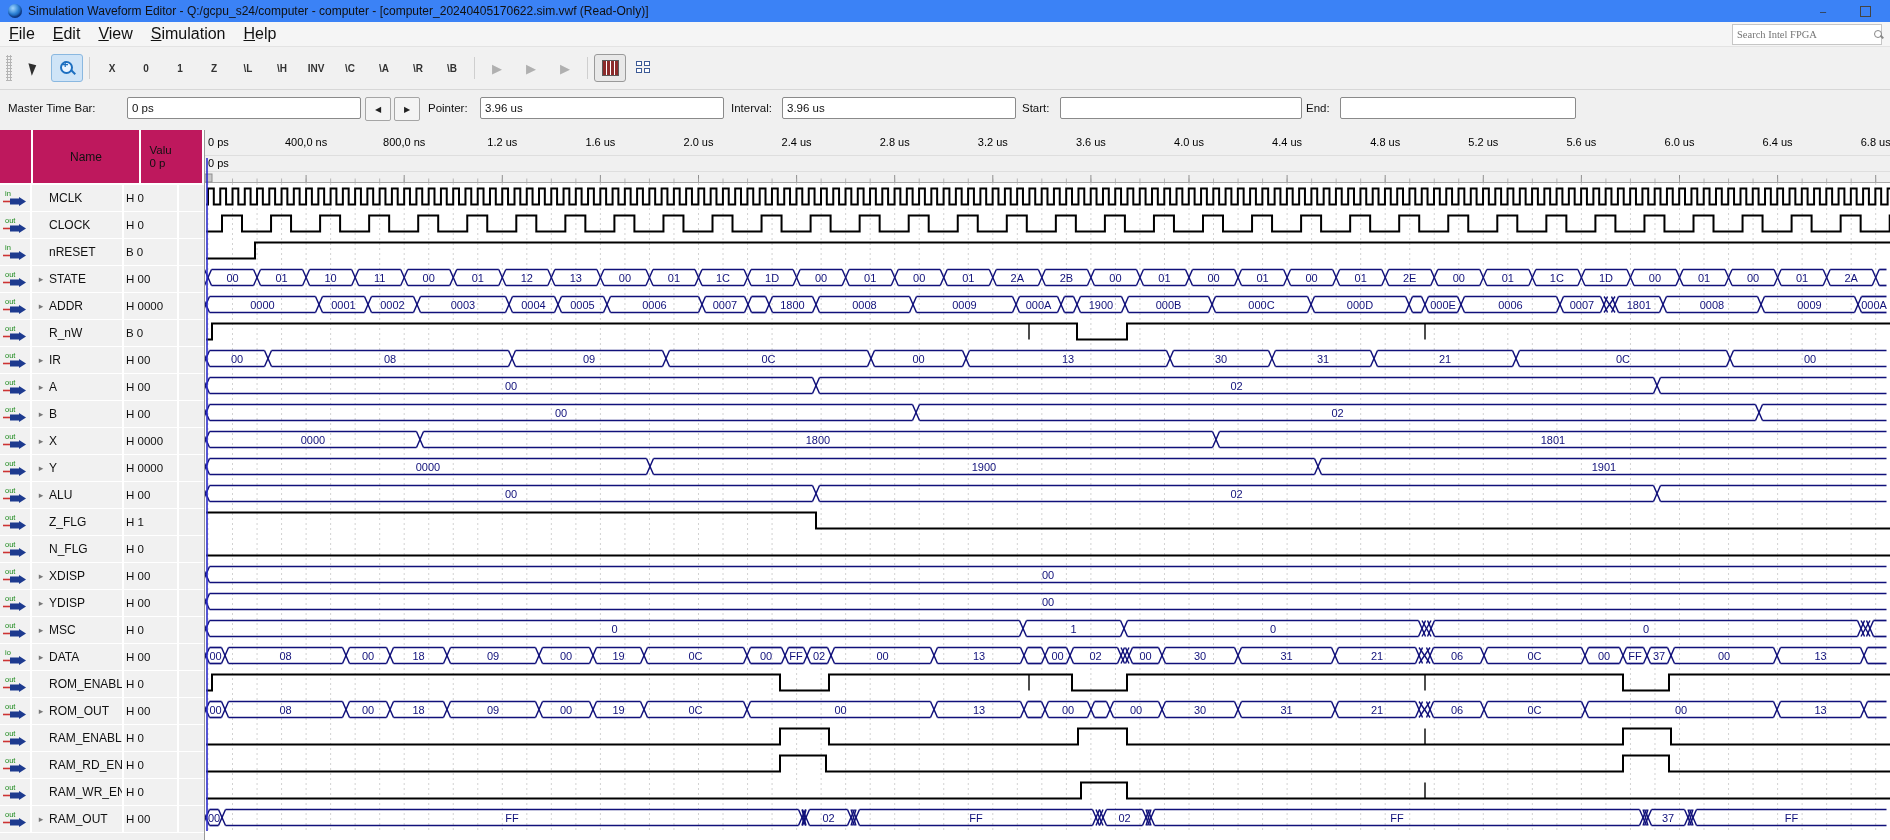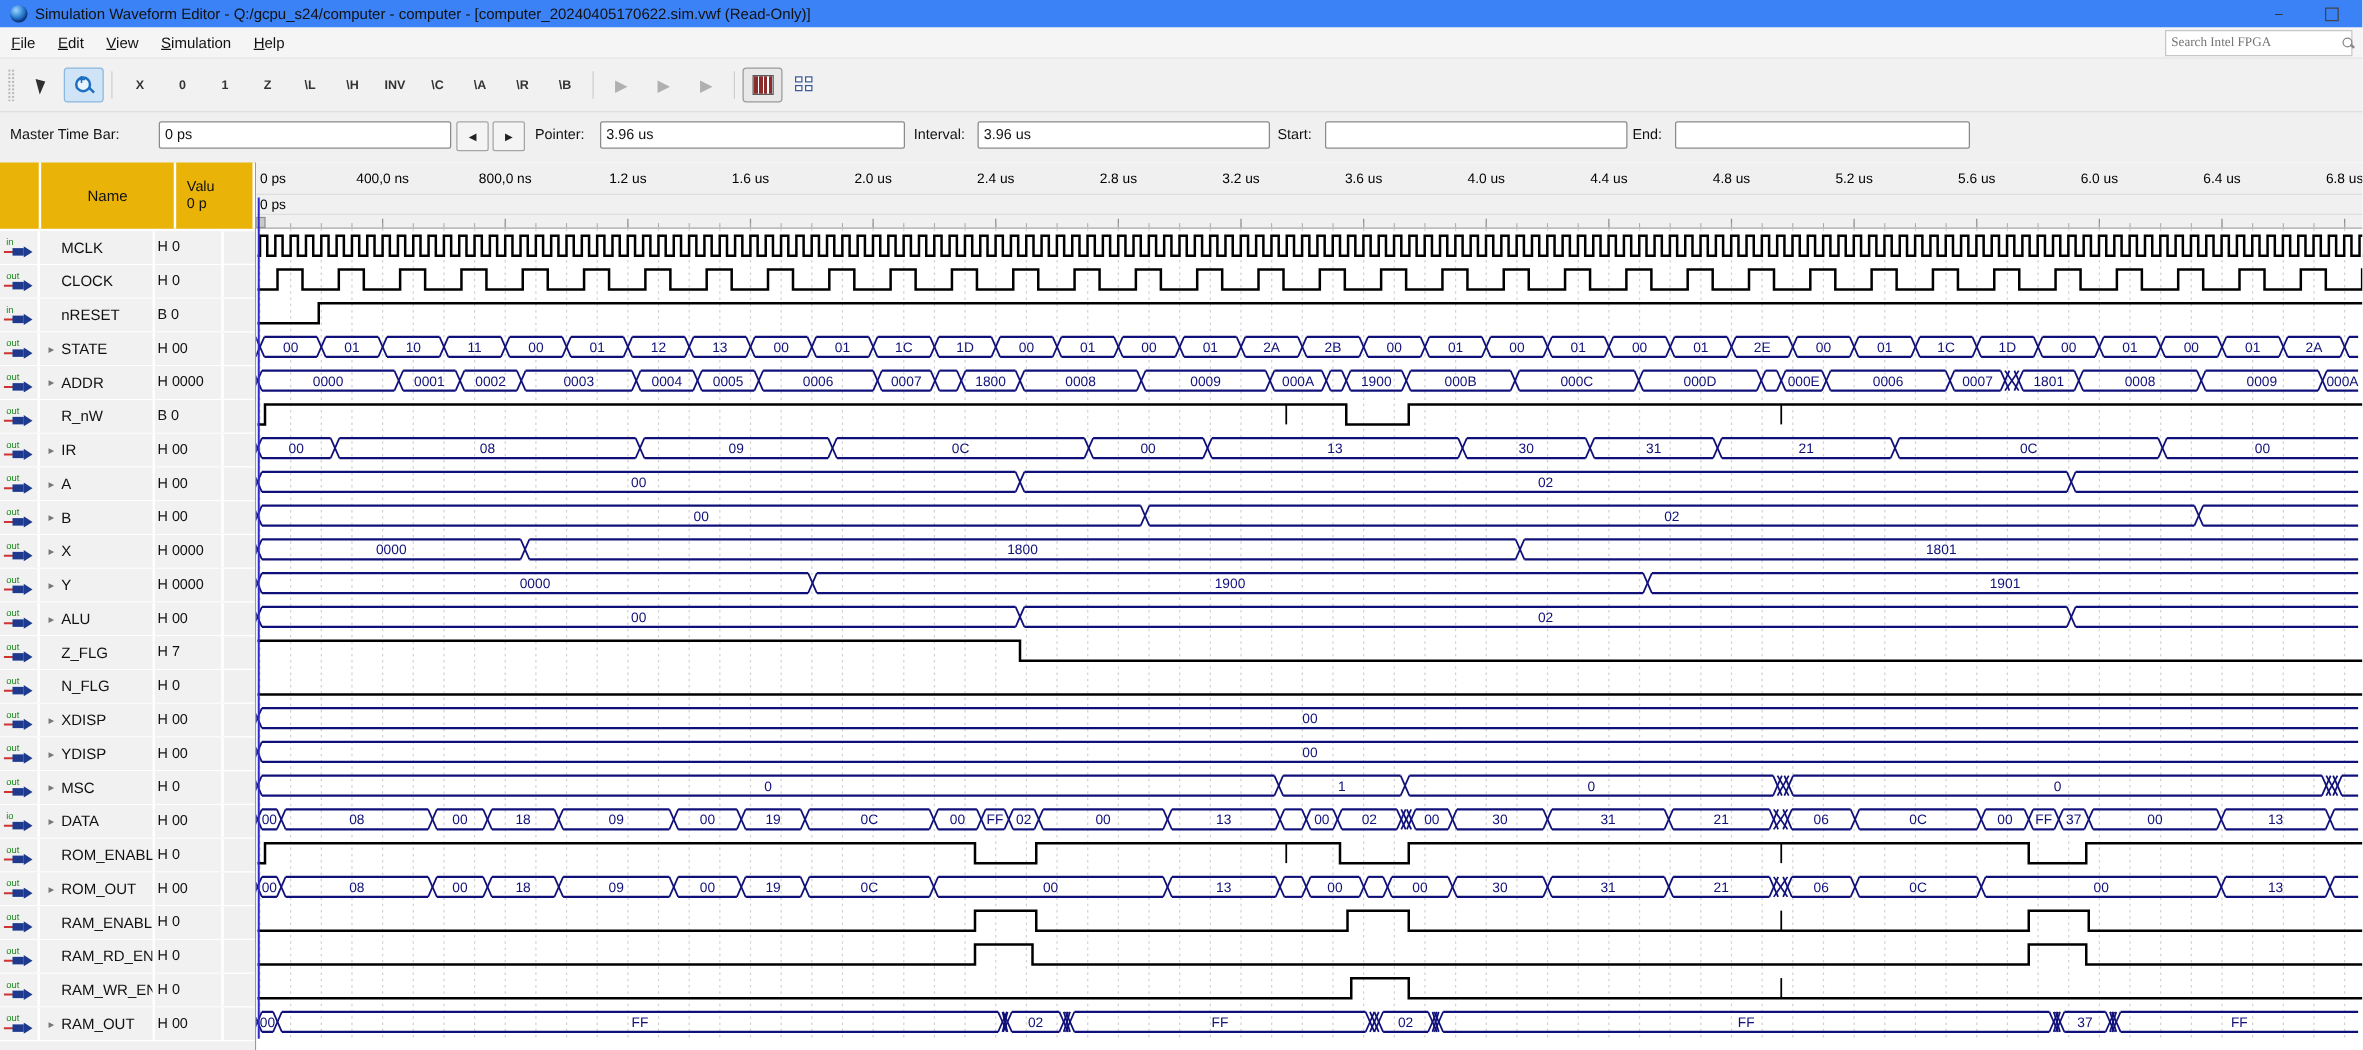--- a/index.html
+++ b/index.html
@@ -8,21 +8,21 @@
   .titlebar{height:22px;background:#3b82f6;display:flex;align-items:center;position:relative}
   .appicon{width:14px;height:14px;border-radius:50%;margin:0 6px 0 8px;
      background:radial-gradient(circle at 35% 30%, #9fd4ff 0%, #2a7fd4 45%, #0a4a9e 100%);
      box-shadow:inset -1px -2px 2px rgba(0,0,60,.5)}
   .title-text{font-size:12px;color:#111;white-space:nowrap}
   .winbtns{position:absolute;right:4px;top:0;height:22px;display:flex}
   .winbtn{width:42px;height:22px;display:flex;align-items:center;justify-content:center;font-size:11px;color:#333}
   .winbtn .sq{width:9px;height:9px;border:1px solid #444}
   
   .menubar{height:24px;background:#f5f5f5;display:flex;align-items:center;position:relative;border-bottom:1px solid #e3e3e3}
-  .menu-item{font-size:12px;color:#111;padding:3px 9px;cursor:default}
+  .menu-item{font-size:16px;color:#111;padding:3px 9px;cursor:default}
   .menu-item u{text-decoration:underline}
   .searchbox{position:absolute;right:8px;top:2px;width:148px;height:19px;background:#fff;border:1px solid #c6c6c6;display:flex;align-items:center}
   .searchbox input{border:none;outline:none;flex:1;font-size:10.5px;color:#666;padding:0 4px;font-family:Liberation Serif, serif;background:transparent}
   .mag{width:10px;height:10px;position:relative;margin-right:4px}
   .mag::before{content:"";position:absolute;left:0;top:0;width:6px;height:6px;border:1.4px solid #888;border-radius:50%}
   .mag::after{content:"";position:absolute;left:6px;top:6px;width:4px;height:1.6px;background:#888;transform:rotate(45deg)}
   
   .toolbar{height:42px;background:#f1f1f1;display:flex;align-items:center;border-bottom:1px solid #d7d7d7;padding-left:2px}
   .grip{width:6px;height:26px;margin:0 4px;background-image:radial-gradient(#b5b5b5 1px,transparent 1.2px);background-size:3px 3px}
   .tb-btn{min-width:24px;height:26px;margin:0 1px;display:flex;align-items:center;justify-content:center;border:1px solid transparent;border-radius:3px;font-size:10px;color:#333;padding:0 3px}
@@ -45,21 +45,21 @@
   .runic{font-size:13px}
   
   .timebar{height:42px;background:#f0f0f0;position:relative;border-bottom:1px solid #cfcfcf}
   .timebar .lbl{position:absolute;top:12px;font-size:11.5px;color:#111;white-space:nowrap}
   .timebar input{position:absolute;top:7px;height:20px;border:1px solid #8a8a8a;border-radius:2px;background:#fff;font-size:11.5px;font-family:"Liberation Sans",sans-serif;padding:0 4px;color:#111;outline:none}
   .arrowbtn{position:absolute;top:7px;width:24px;height:22px;background:#f4f4f4;border:1px solid #a5a5a5;border-radius:2px;font-size:8px;color:#222;display:flex;align-items:center;justify-content:center}
   
   .content{position:absolute;top:130px;left:0;width:1890px;height:710px;display:flex}
   .sigpanel{width:205px;height:710px;background:#f0f0f0;border-right:1px solid #9a9a9a;box-sizing:border-box}
   .tbl-header{height:53px;display:flex;border-bottom:2px solid #fff}
-  .hcell{background:#eab308;border-right:2px solid #fff;color:#111;font-size:12px;display:flex;align-items:center;justify-content:center}
+  .hcell{background:#be185d;border-right:2px solid #fff;color:#111;font-size:12px;display:flex;align-items:center;justify-content:center}
   .hc-icon{width:32px}
   .hc-name{width:112px}
   .hc-val{width:55px;flex-direction:column;align-items:flex-start;padding-left:8px;justify-content:center;overflow:hidden}
   .hc-val div{font-size:11.5px;line-height:13px;white-space:nowrap}
   .sig-row{height:27px;display:flex;border-bottom:1.5px solid #fff;box-sizing:border-box}
   .cell{background:#f1f1f1;border-right:2px solid #fff;box-sizing:border-box;display:flex;align-items:center;overflow:hidden}
   .c-icon{width:32px;justify-content:center;position:relative;flex-direction:column}
   .c-name{width:92px;padding-left:4px}
   .c-val{width:55px;padding-left:2px;font-size:11.5px;color:#111}
   .dirlbl{font-size:7.5px;font-weight:normal;color:#1c8a1c;line-height:7px;align-self:flex-start;margin-left:5px}
@@ -378,21 +378,21 @@
             <svg width="24" height="9" style="display:block">
               <line x1="0" y1="4.5" x2="8" y2="4.5" stroke="#c33" stroke-width="1.6"></line>
               <rect x="7" y="1.5" width="9" height="6" fill="#1d3a8f"></rect>
               <polygon points="16,0 23,4.5 16,9" fill="#1d3a8f"></polygon>
             </svg>
           </div>
           <div class="cell c-name">
             <span class="tri"></span>
             <span class="signame">Z_FLG</span>
           </div>
-          <div class="cell c-val">H 7</div>
+          <div class="cell c-val">H 1</div>
         </div>
         <div class="sig-row">
           <div class="cell c-icon">
             <span class="dirlbl">out</span>
             <svg width="24" height="9" style="display:block">
               <line x1="0" y1="4.5" x2="8" y2="4.5" stroke="#c33" stroke-width="1.6"></line>
               <rect x="7" y="1.5" width="9" height="6" fill="#1d3a8f"></rect>
               <polygon points="16,0 23,4.5 16,9" fill="#1d3a8f"></polygon>
             </svg>
           </div>

